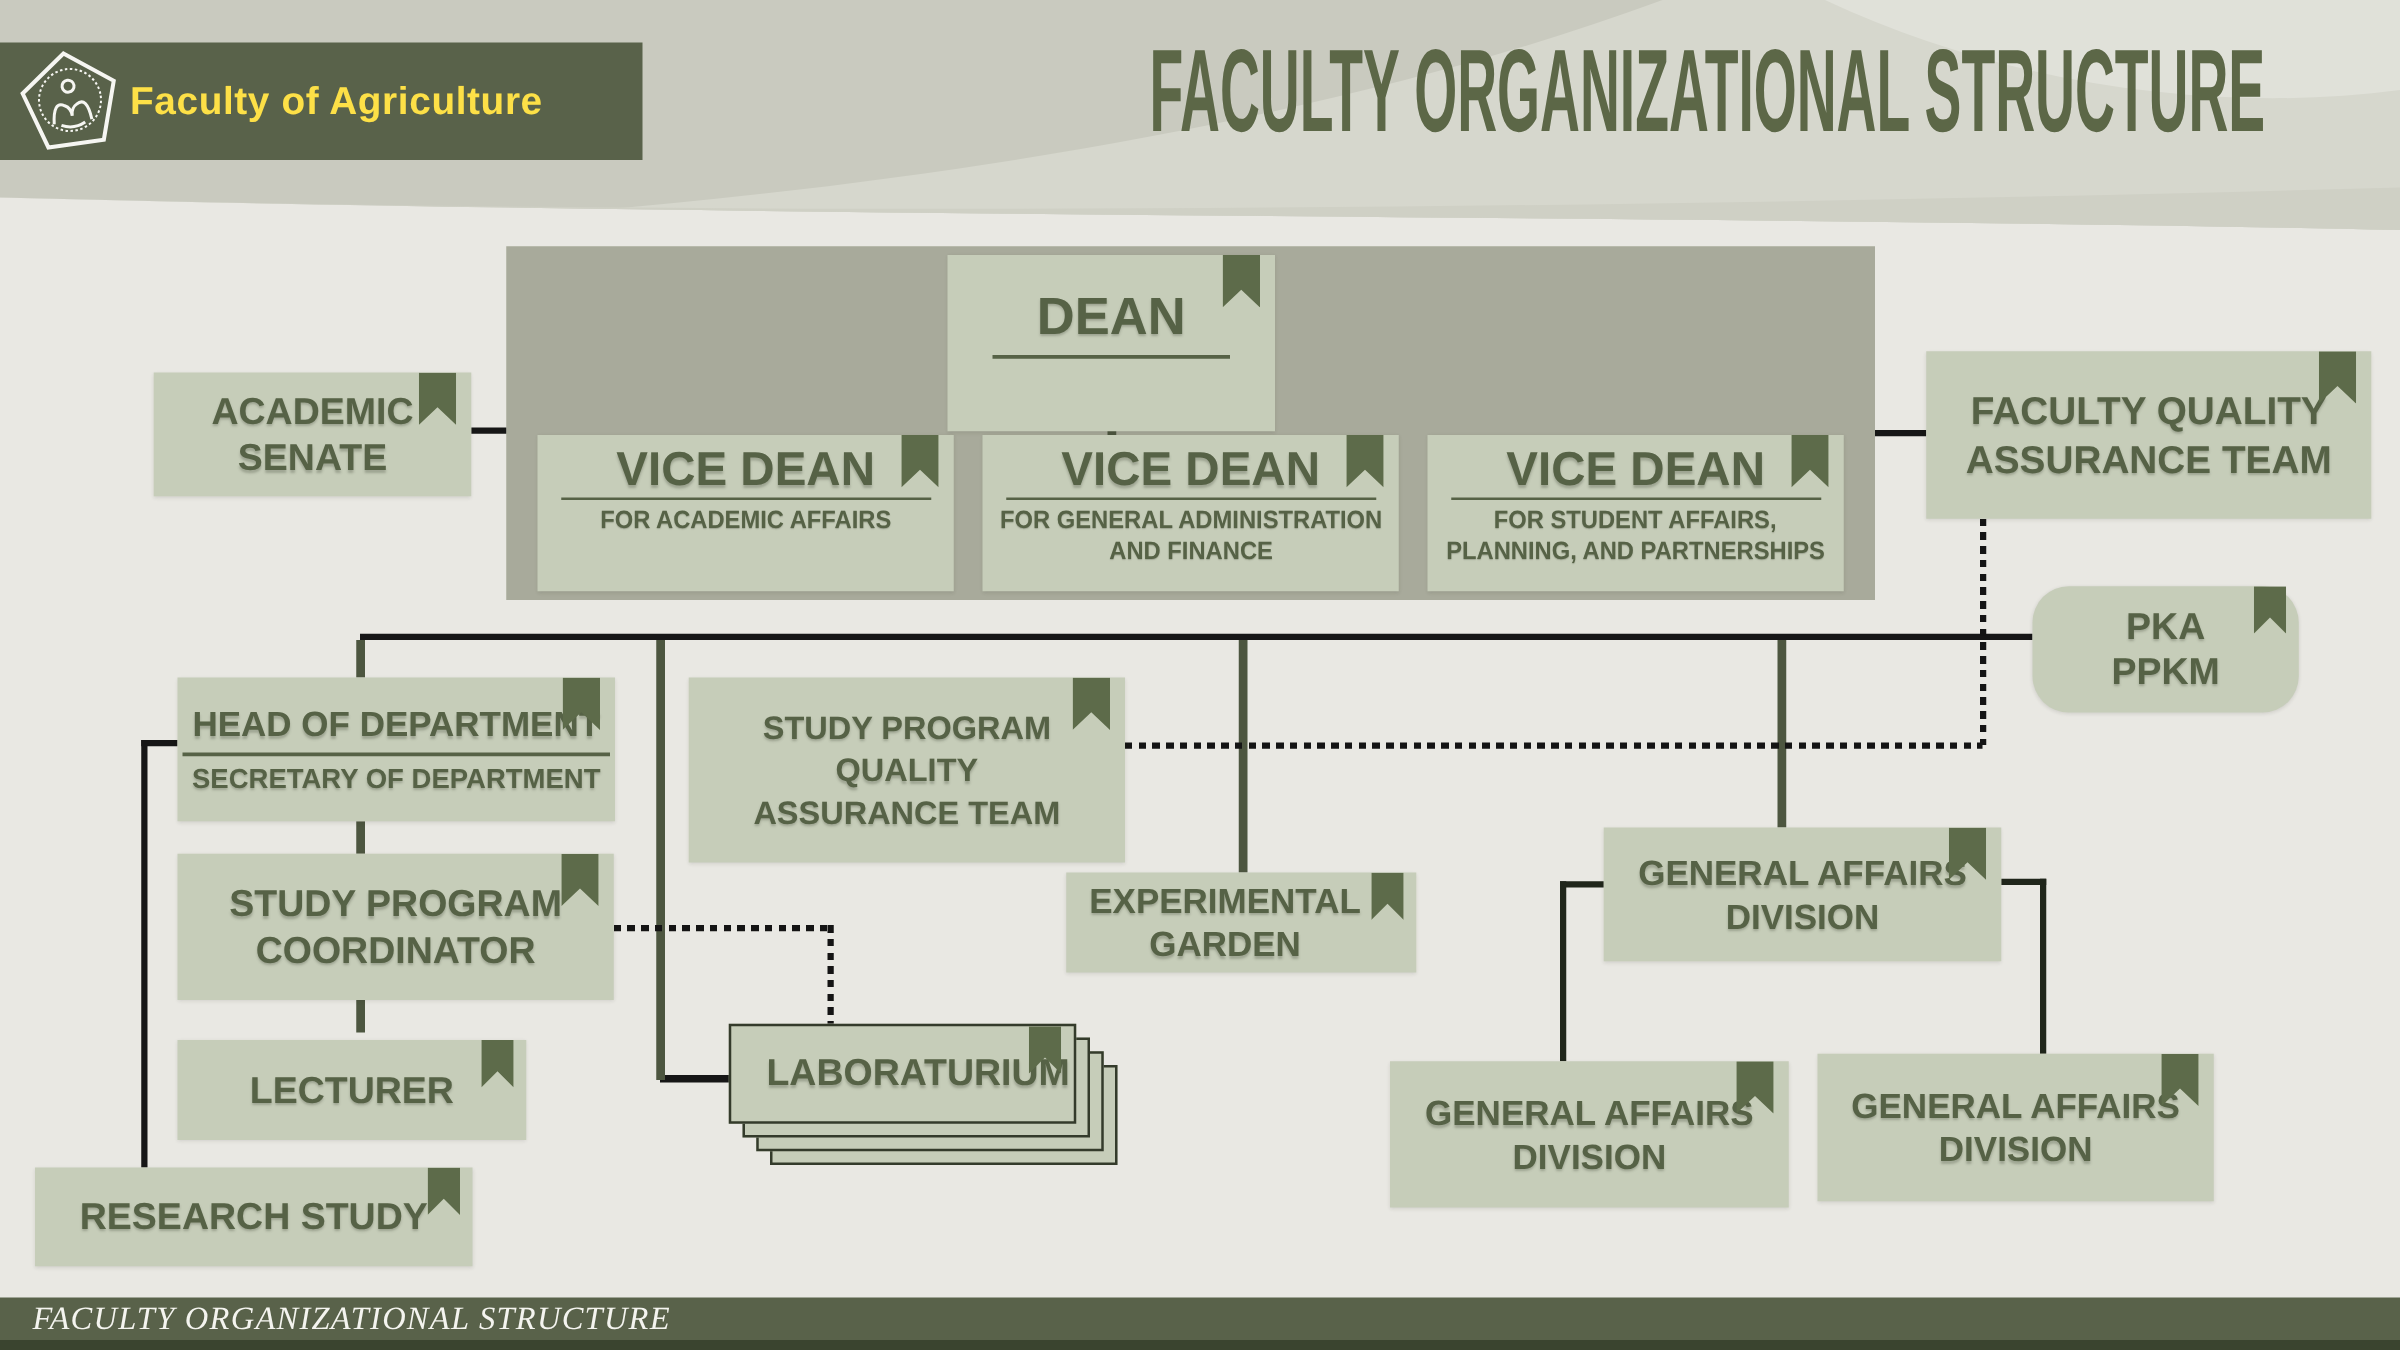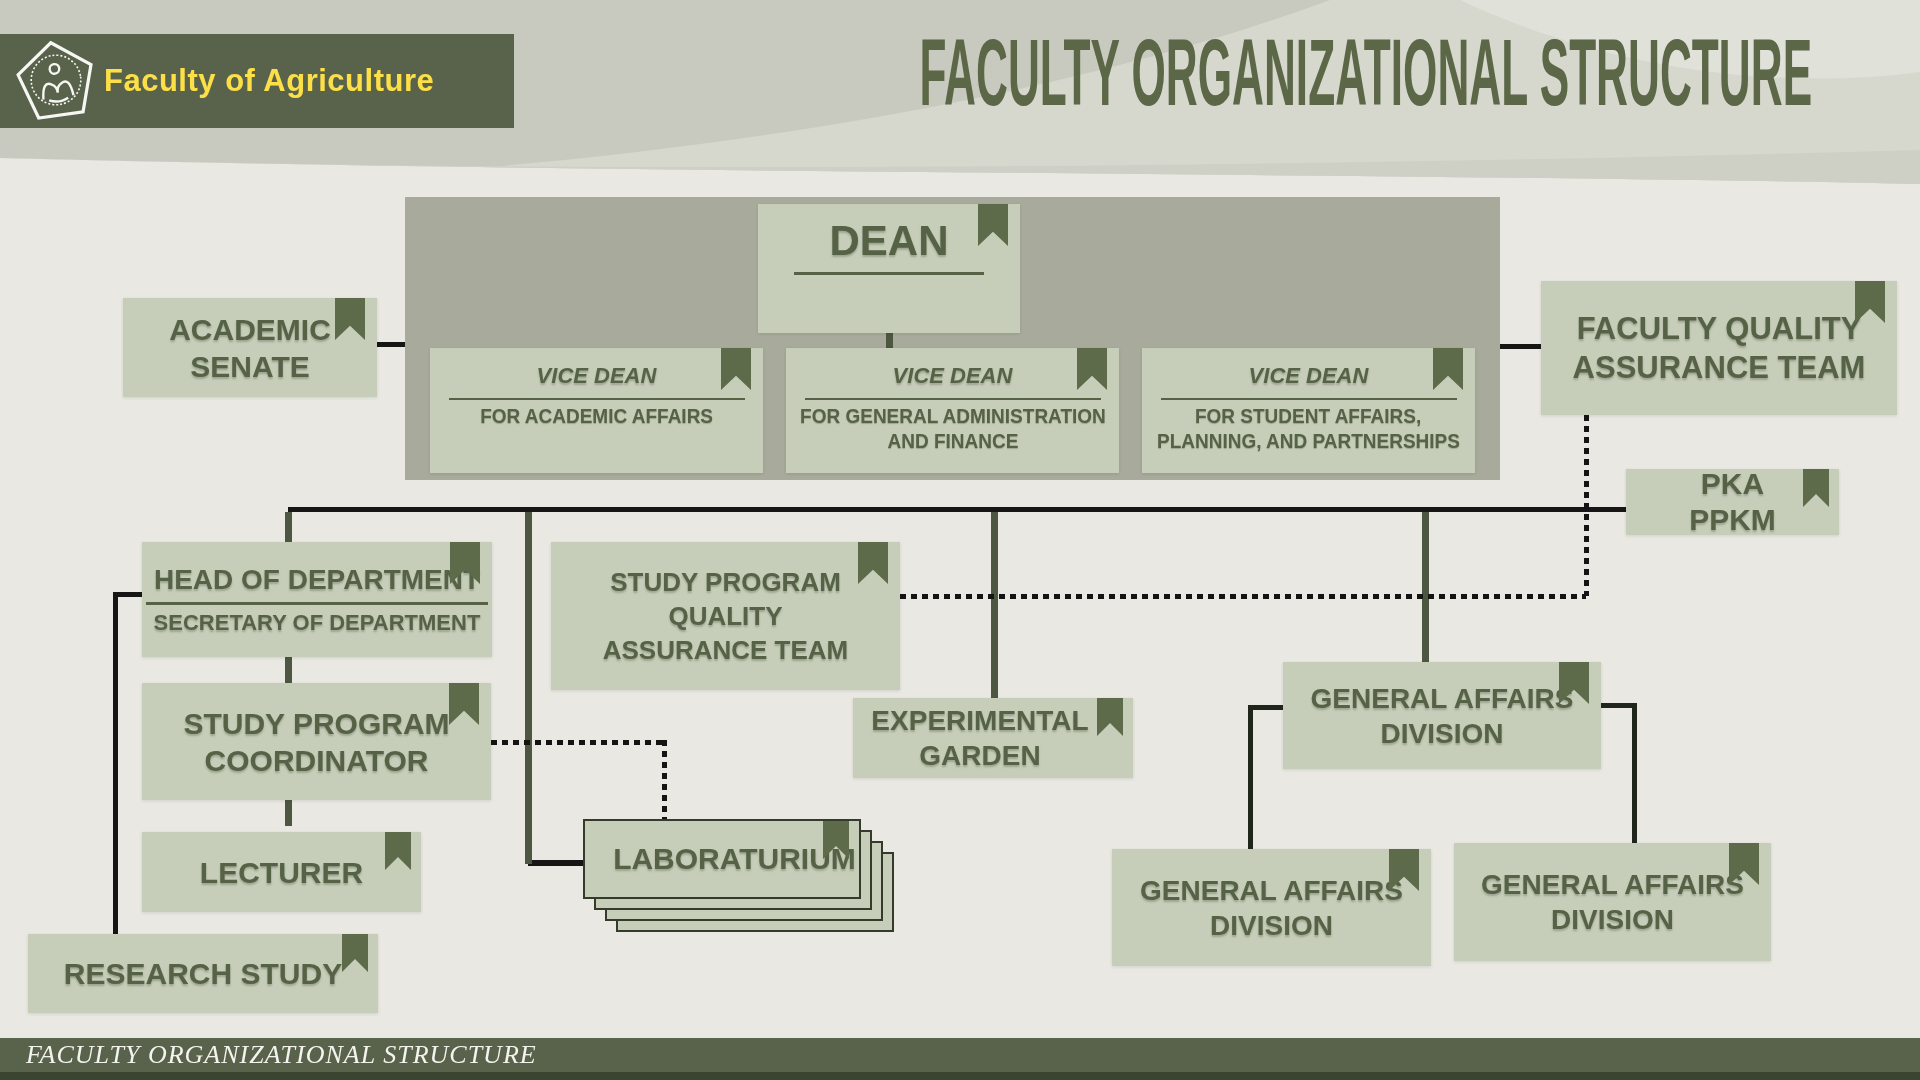--- a/index.html
+++ b/index.html
@@ -22,31 +22,31 @@
   .node .ln{text-shadow:0 2px 2px rgba(62,68,52,.30);}
   .bm{position:absolute;top:0;right:12px;width:30px;height:42px;background:var(--accent,#5d6b4a);
       clip-path:polygon(0 0,100% 0,100% 100%,50% 66%,0 100%);}
   .bm.small{width:26px;height:38px;right:10px;}
   .t30{font-size:30px;line-height:37px;}
   .t28{font-size:28px;line-height:35px;}
   .t26{font-size:26px;line-height:34px;}
   .t31{font-size:31px;line-height:39px;}
   
   #container{position:absolute;left:405px;top:197px;width:1095px;height:283px;background:#a8aa9b;}
-  #dean{left:758px;top:204px;width:262px;height:117px;justify-content:flex-start;padding-top:12px;}
+  #dean{left:758px;top:204px;width:262px;height:117px;justify-content:flex-start;padding-top:24px;}
   #dean .ln{font-size:42px;line-height:50px;}
   #dean .rule{width:190px;height:3px;background:var(--ink,#566246);margin-top:6px;}
   .vd{top:348px;width:333px;height:116px;justify-content:flex-start;padding-top:9px;}
   #vd1{left:430px;} #vd2{left:786px;} #vd3{left:1142px;}
-  .vd .ln{font-size:22px;line-height:38px;font-style:italic;}
+  .vd .ln{font-size:38px;line-height:38px;}
   .vd .rule{width:296px;height:2px;background:var(--ink,#566246);margin:3px 0 4px;}
   .vd .sub{font-size:20px;line-height:25px;transform:scaleX(.95);text-shadow:0 1px 1px rgba(62,68,52,.3);}
   #senate{left:123px;top:298px;width:254px;height:99px;}
   #fqat{left:1541px;top:281px;width:356px;height:134px;}
-  #pka{left:1626px;top:469px;width:213px;height:66px;}
+  #pka{left:1626px;top:469px;width:213px;height:101px;border-radius:29px;}
   #pka .ln{font-size:30px;line-height:36px;}
   #head{left:142px;top:542px;width:350px;height:115px;}
   #head .ttl{font-size:28px;line-height:34px;border-bottom:3px solid var(--ink,#566246);
              padding:0 8px 5px;margin-bottom:4px;}
   #head .sub{font-size:22px;line-height:27px;}
   #spqat{left:551px;top:542px;width:349px;height:148px;}
   #spc{left:142px;top:683px;width:349px;height:117px;}
   #lect{left:142px;top:832px;width:279px;height:80px;}
   #rstudy{left:28px;top:934px;width:350px;height:79px;}
   .lab{position:absolute;left:583px;top:819px;width:278px;height:80px;background:var(--box_fill,#c6cdb9);

